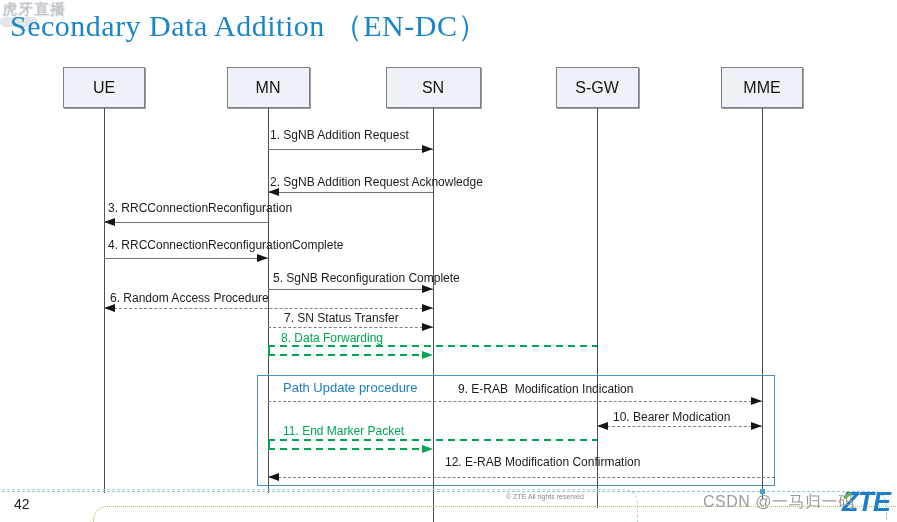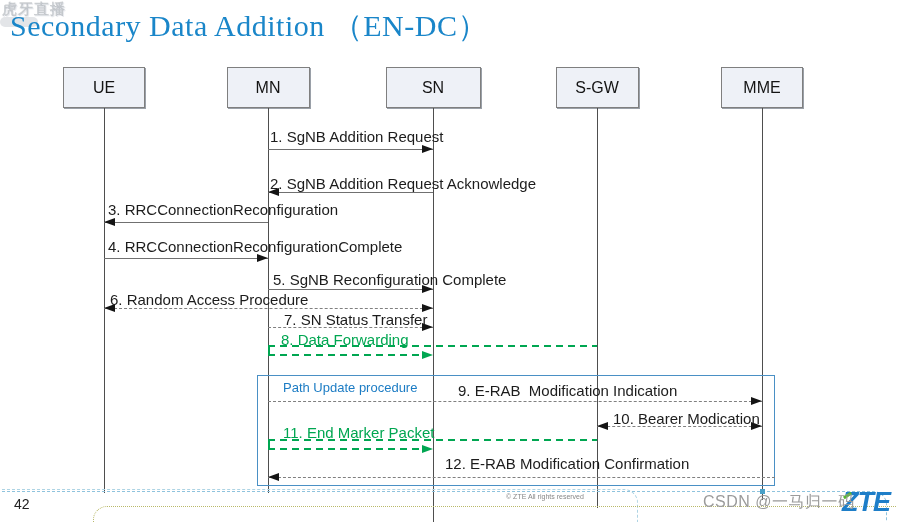--- a/index.html
+++ b/index.html
@@ -22,21 +22,21 @@
   .l-solid{position:absolute;height:0;border-top:1px solid #707070;z-index:2;}
   .l-dash{position:absolute;height:0;border-top:1px dashed #808080;z-index:2;}
   .g-dash{position:absolute;height:2px;z-index:2;
           background:repeating-linear-gradient(90deg,#00a651 0 7px,transparent 7px 12px);}
   .g-vert{position:absolute;width:2px;background:#00a651;z-index:2;}
   .ah-r{position:absolute;width:0;height:0;border-top:4px solid transparent;
         border-bottom:4px solid transparent;border-left:11px solid #141414;z-index:3;}
   .ah-l{position:absolute;width:0;height:0;border-top:4px solid transparent;
         border-bottom:4px solid transparent;border-right:11px solid #141414;z-index:3;}
   .ah-r.green{border-left-color:#00a651;}
-  .msg-label{position:absolute;font-size:15px;color:#1c1c1c;white-space:pre;z-index:4;}
+  .msg-label{position:absolute;font-size:12px;color:#1c1c1c;white-space:pre;z-index:4;}
   .msg-label.green{color:#00a651;}
   
   .frame{position:absolute;border:1.5px solid #4a90c5;box-sizing:border-box;z-index:1;}
   .frame-label{position:absolute;font-size:13px;color:#1c7cc4;white-space:pre;z-index:4;}
   
   .sel-rect-outer{position:absolute;left:-8px;top:491px;width:894px;height:40px;
         border-top:1px dashed #8fc3dd;border-right:1px dashed #8fc3dd;
         border-top-right-radius:14px;z-index:5;}
   .sel-rect-inner{position:absolute;left:-8px;top:489px;width:645px;height:42px;
         border-top:1px dashed #aed4e4;border-right:1px dashed #aed4e4;

